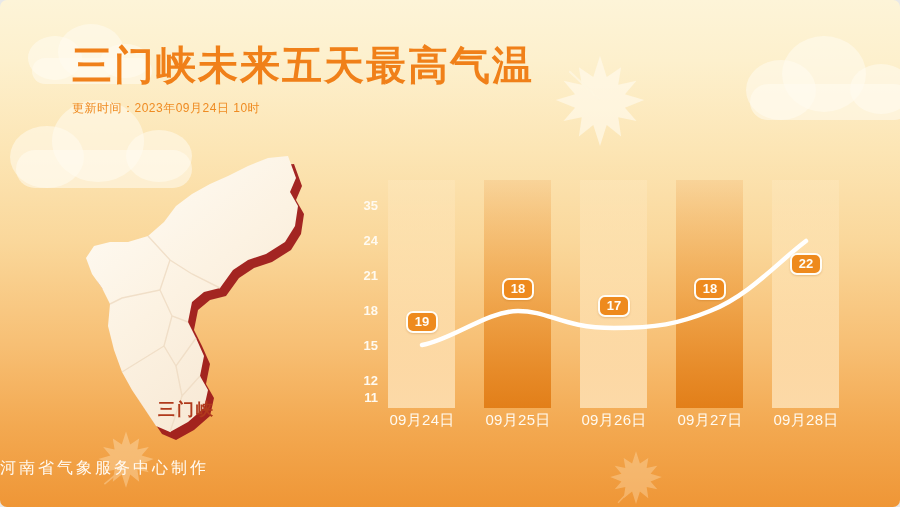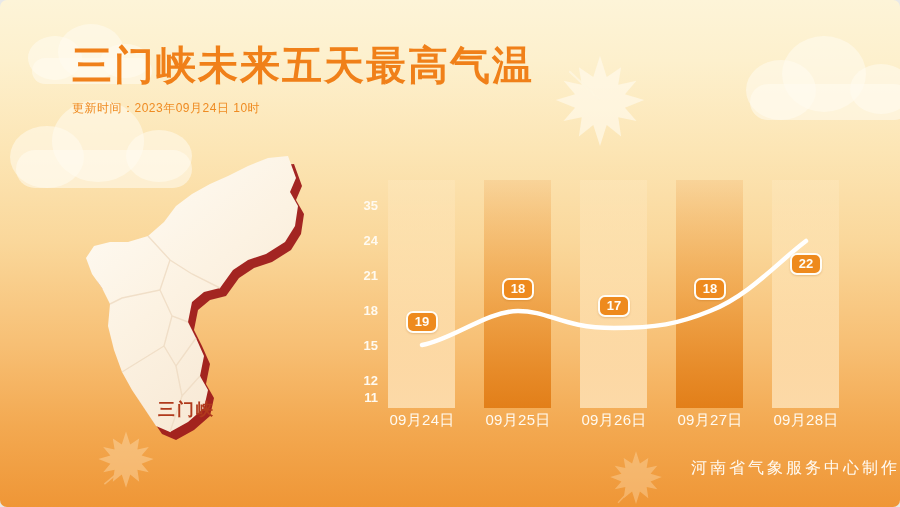--- a/index.html
+++ b/index.html
@@ -143,21 +143,21 @@
     transform: translateX(-50%);
     left: 0;
   }
 
   
   #footer {
     position: absolute;
     left: 0;
     right: 0;
     top: 458px;
-    text-align: right;
+    text-align: left;
     font-size: 16px;
     color: #fffaf2;
     letter-spacing: 3px;
   }
 </style>
 </head>
 <body>
 
 <div id="poster">
 

